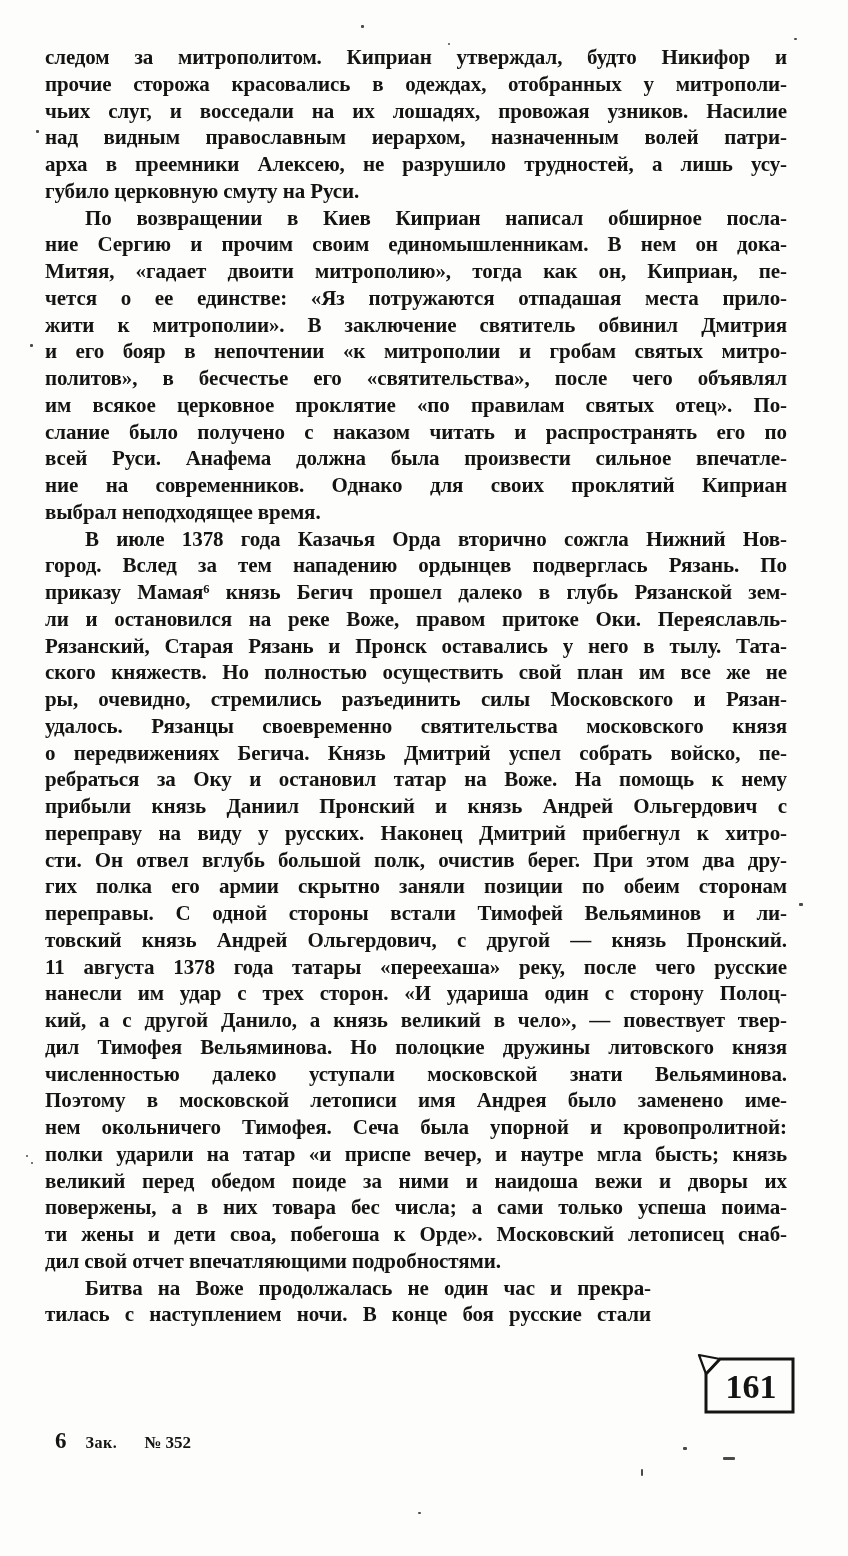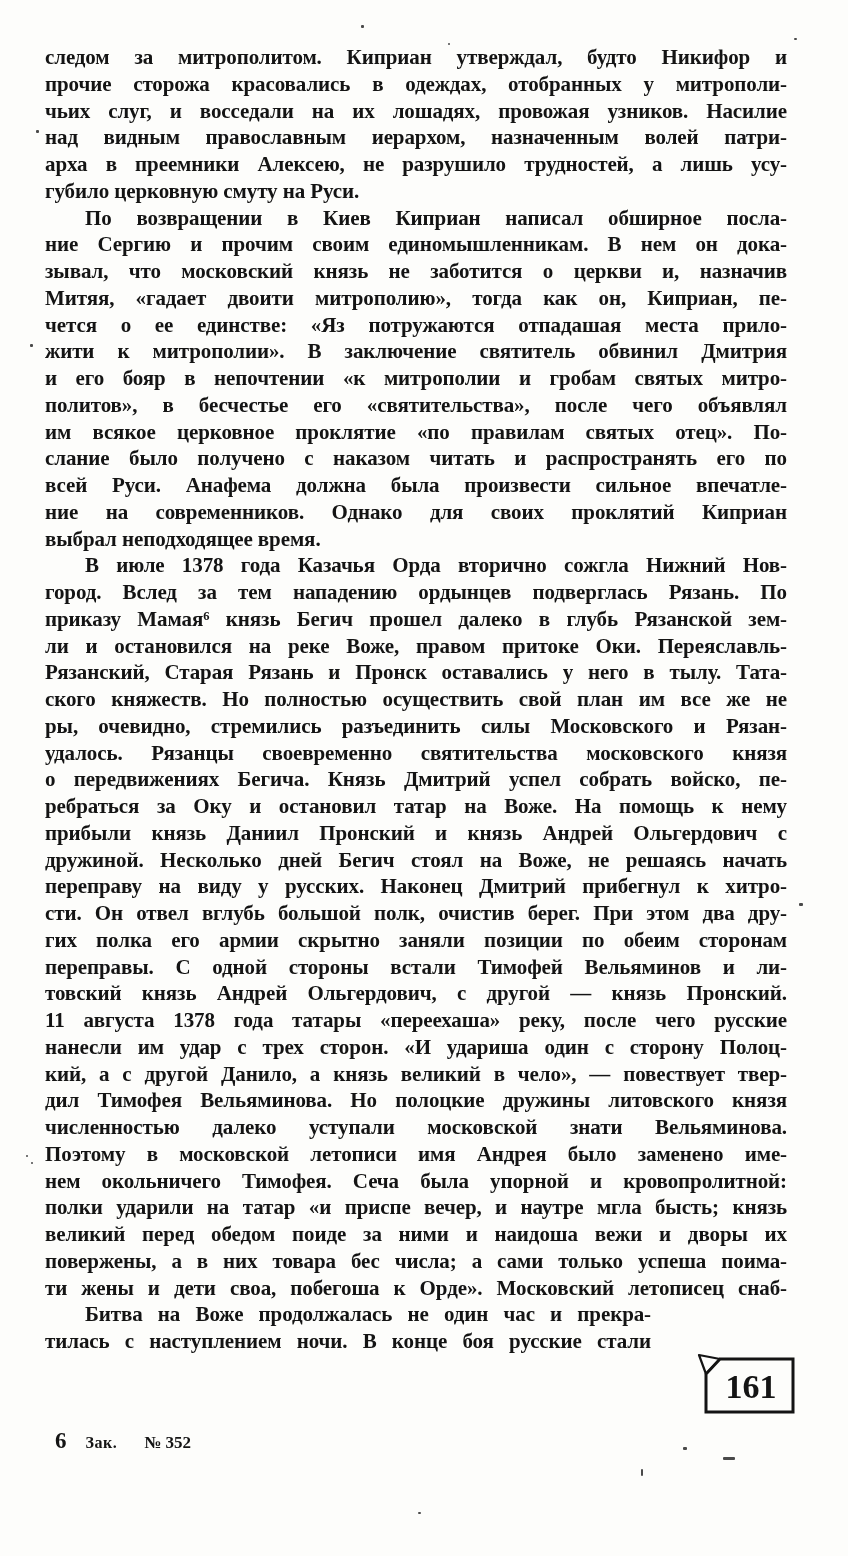--- a/index.html
+++ b/index.html
@@ -56,21 +56,20 @@
         <div class="line">следом за митрополитом. Киприан утверждал, будто Никифор и</div>
         <div class="line">прочие сторожа красовались в одеждах, отобранных у митрополи-</div>
         <div class="line">чьих слуг, и восседали на их лошадях, провожая узников. Насилие</div>
         <div class="line">над видным православным иерархом, назначенным волей патри-</div>
         <div class="line">арха в преемники Алексею, не разрушило трудностей, а лишь усу-</div>
         <div class="line endline">губило церковную смуту на Руси.</div>
       </div>
       <div class="paragraph">
         <div class="line first-indent">По возвращении в Киев Киприан написал обширное посла-</div>
         <div class="line">ние Сергию и прочим своим единомышленникам. В нем он дока-</div>
-        <div class="line">зывал, что московский князь не заботится о церкви и, назначив</div>
         <div class="line">Митяя, «гадает двоити митрополию», тогда как он, Киприан, пе-</div>
         <div class="line">чется о ее единстве: «Яз потружаются отпадашая места прило-</div>
         <div class="line">жити к митрополии». В заключение святитель обвинил Дмитрия</div>
         <div class="line">и его бояр в непочтении «к митрополии и гробам святых митро-</div>
         <div class="line">политов», в бесчестье его «святительства», после чего объявлял</div>
         <div class="line">им всякое церковное проклятие «по правилам святых отец». По-</div>
         <div class="line">слание было получено с наказом читать и распространять его по</div>
         <div class="line">всей Руси. Анафема должна была произвести сильное впечатле-</div>
         <div class="line">ние на современников. Однако для своих проклятий Киприан</div>
         <div class="line endline">выбрал неподходящее время.</div>
@@ -80,37 +79,37 @@
         <div class="line">город. Вслед за тем нападению ордынцев подверглась Рязань. По</div>
         <div class="line">приказу Мамая⁶ князь Бегич прошел далеко в глубь Рязанской зем-</div>
         <div class="line">ли и остановился на реке Воже, правом притоке Оки. Переяславль-</div>
         <div class="line">Рязанский, Старая Рязань и Пронск оставались у него в тылу. Тата-</div>
         <div class="line">ского княжеств. Но полностью осуществить свой план им все же не</div>
         <div class="line">ры, очевидно, стремились разъединить силы Московского и Рязан-</div>
         <div class="line">удалось. Рязанцы своевременно святительства московского князя</div>
         <div class="line">о передвижениях Бегича. Князь Дмитрий успел собрать войско, пе-</div>
         <div class="line">ребраться за Оку и остановил татар на Воже. На помощь к нему</div>
         <div class="line">прибыли князь Даниил Пронский и князь Андрей Ольгердович с</div>
-        <div class="line">дружиной. Несколько дней Бегич стоял на Воже, не решаясь начать</div>
         <div class="line">переправу на виду у русских. Наконец Дмитрий прибегнул к хитро-</div>
         <div class="line">сти. Он отвел вглубь большой полк, очистив берег. При этом два дру-</div>
         <div class="line">гих полка его армии скрытно заняли позиции по обеим сторонам</div>
         <div class="line">переправы. С одной стороны встали Тимофей Вельяминов и ли-</div>
         <div class="line">товский князь Андрей Ольгердович, с другой — князь Пронский.</div>
         <div class="line">11 августа 1378 года татары «переехаша» реку, после чего русские</div>
         <div class="line">нанесли им удар с трех сторон. «И удариша один с сторону Полоц-</div>
         <div class="line">кий, а с другой Данило, а князь великий в чело», — повествует твер-</div>
         <div class="line">дил Тимофея Вельяминова. Но полоцкие дружины литовского князя</div>
         <div class="line">численностью далеко уступали московской знати Вельяминова.</div>
         <div class="line">Поэтому в московской летописи имя Андрея было заменено име-</div>
         <div class="line">нем окольничего Тимофея. Сеча была упорной и кровопролитной:</div>
         <div class="line">полки ударили на татар «и приспе вечер, и наутре мгла бысть; князь</div>
         <div class="line">великий перед обедом поиде за ними и наидоша вежи и дворы их</div>
         <div class="line">повержены, а в них товара бес числа; а сами только успеша поима-</div>
         <div class="line">ти жены и дети своа, побегоша к Орде». Московский летописец снаб-</div>
+        <div class="line endline">дил свой отчет впечатляющими подробностями.</div>
       </div>
       <div class="paragraph narrow">
         <div class="line first-indent">Битва на Воже продолжалась не один час и прекра-</div>
         <div class="line">тилась с наступлением ночи. В конце боя русские стали</div>
       </div>
     </div>
 
   <div class="pagenum-box">
     <svg width="104" height="68" viewBox="0 0 104 68">
       <path d="M 12 24 L 5 5 L 26 9 Z" fill="#fdfdfb" stroke="#141414" stroke-width="2.2" stroke-linejoin="round"></path>

